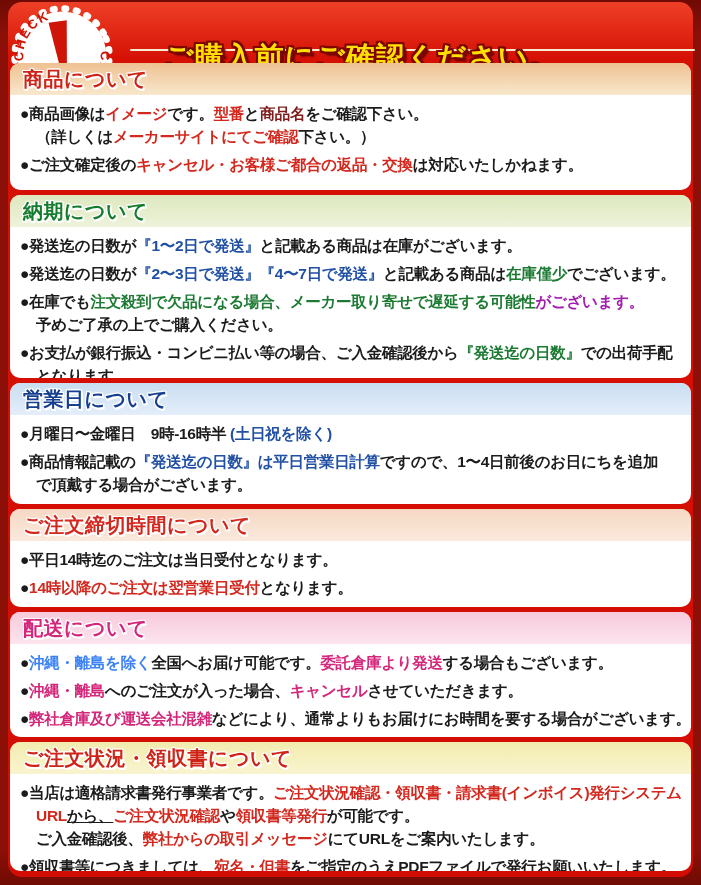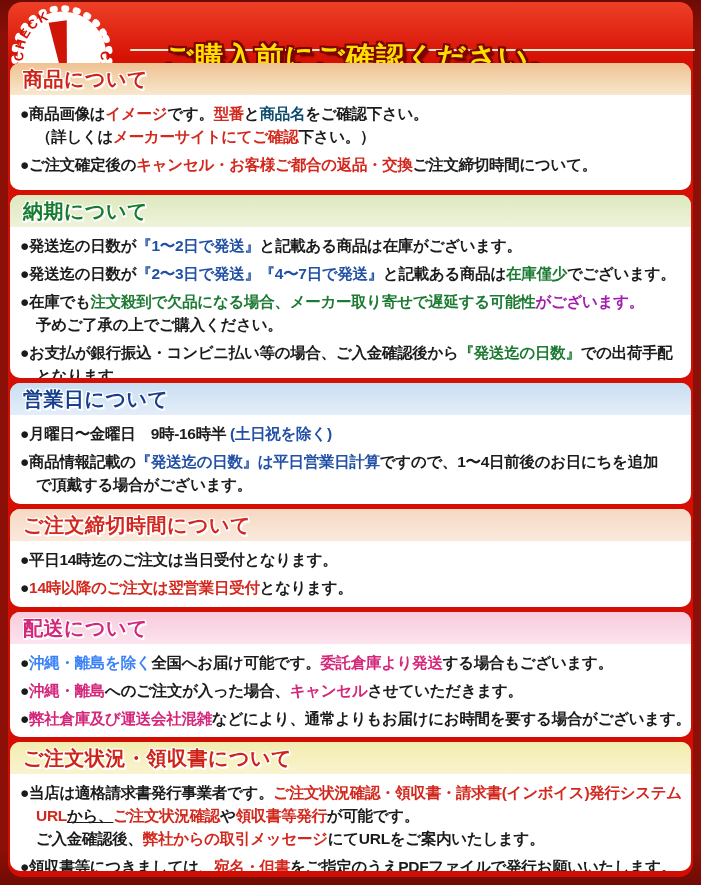--- a/index.html
+++ b/index.html
@@ -74,23 +74,23 @@
       </svg>
     </div>
 
     <div class="main-title">ご購入前にご確認ください。</div>
   </div>
 
   <div class="sections">
       <div class="section" style="height: 127px;">
         <div class="sec-header" style="background: linear-gradient(rgb(239, 193, 145), rgb(248, 232, 205)); color: rgb(207, 35, 24);">商品について</div>
         <div class="sec-body">
-          <div class="line"><span style="color: rgb(27, 27, 27);">●商品画像は</span><span style="color: rgb(211, 40, 30);">イメージ</span><span style="color: rgb(27, 27, 27);">です。</span><span style="color: rgb(211, 40, 30);">型番</span><span style="color: rgb(27, 27, 27);">と</span><span style="color: #0c4a6e;">商品名</span><span style="color: rgb(27, 27, 27);">をご確認下さい。</span></div>
+          <div class="line"><span style="color: rgb(27, 27, 27);">●商品画像は</span><span style="color: rgb(211, 40, 30);">イメージ</span><span style="color: rgb(27, 27, 27);">です。</span><span style="color: rgb(211, 40, 30);">型番</span><span style="color: rgb(27, 27, 27);">と</span><span style="color: #7f1d1d;">商品名</span><span style="color: rgb(27, 27, 27);">をご確認下さい。</span></div>
           <div class="line cont"><span style="color: rgb(27, 27, 27);">（詳しくは</span><span style="color: rgb(211, 40, 30);">メーカーサイトにてご確認</span><span style="color: rgb(27, 27, 27);">下さい。）</span></div>
-          <div class="line nb"><span style="color: rgb(27, 27, 27);">●ご注文確定後の</span><span style="color: rgb(211, 40, 30);">キャンセル・お客様ご都合の返品・交換</span><span style="color: rgb(27, 27, 27);">ご注文締切時間について。</span></div>
+          <div class="line nb"><span style="color: rgb(27, 27, 27);">●ご注文確定後の</span><span style="color: rgb(211, 40, 30);">キャンセル・お客様ご都合の返品・交換</span><span style="color: rgb(27, 27, 27);">は対応いたしかねます。</span></div>
         </div>
       </div>
       <div class="section" style="height: 183px;">
         <div class="sec-header" style="background: linear-gradient(rgb(221, 232, 191), rgb(238, 243, 218)); color: rgb(21, 124, 46);">納期について</div>
         <div class="sec-body">
           <div class="line"><span style="color: rgb(27, 27, 27);">●発送迄の日数が</span><span style="color: rgb(33, 80, 165);">『1〜2日で発送』</span><span style="color: rgb(27, 27, 27);">と記載ある商品は在庫がございます。</span></div>
           <div class="line nb"><span style="color: rgb(27, 27, 27);">●発送迄の日数が</span><span style="color: rgb(33, 80, 165);">『2〜3日で発送』『4〜7日で発送』</span><span style="color: rgb(27, 27, 27);">と記載ある商品は</span><span style="color: rgb(29, 122, 51);">在庫僅少</span><span style="color: rgb(27, 27, 27);">でございます。</span></div>
           <div class="line nb"><span style="color: rgb(27, 27, 27);">●在庫でも</span><span style="color: rgb(29, 122, 51);">注文殺到で欠品になる場合、メーカー取り寄せで遅延する可能性</span><span style="color: #a21caf;">がございます。</span></div>
           <div class="line cont"><span style="color: rgb(27, 27, 27);">予めご了承の上でご購入ください。</span></div>
           <div class="line nb"><span style="color: rgb(27, 27, 27);">●お支払が銀行振込・コンビニ払い等の場合、ご入金確認後から</span><span style="color: rgb(29, 122, 51);">『発送迄の日数』</span><span style="color: rgb(27, 27, 27);">での出荷手配</span></div>

